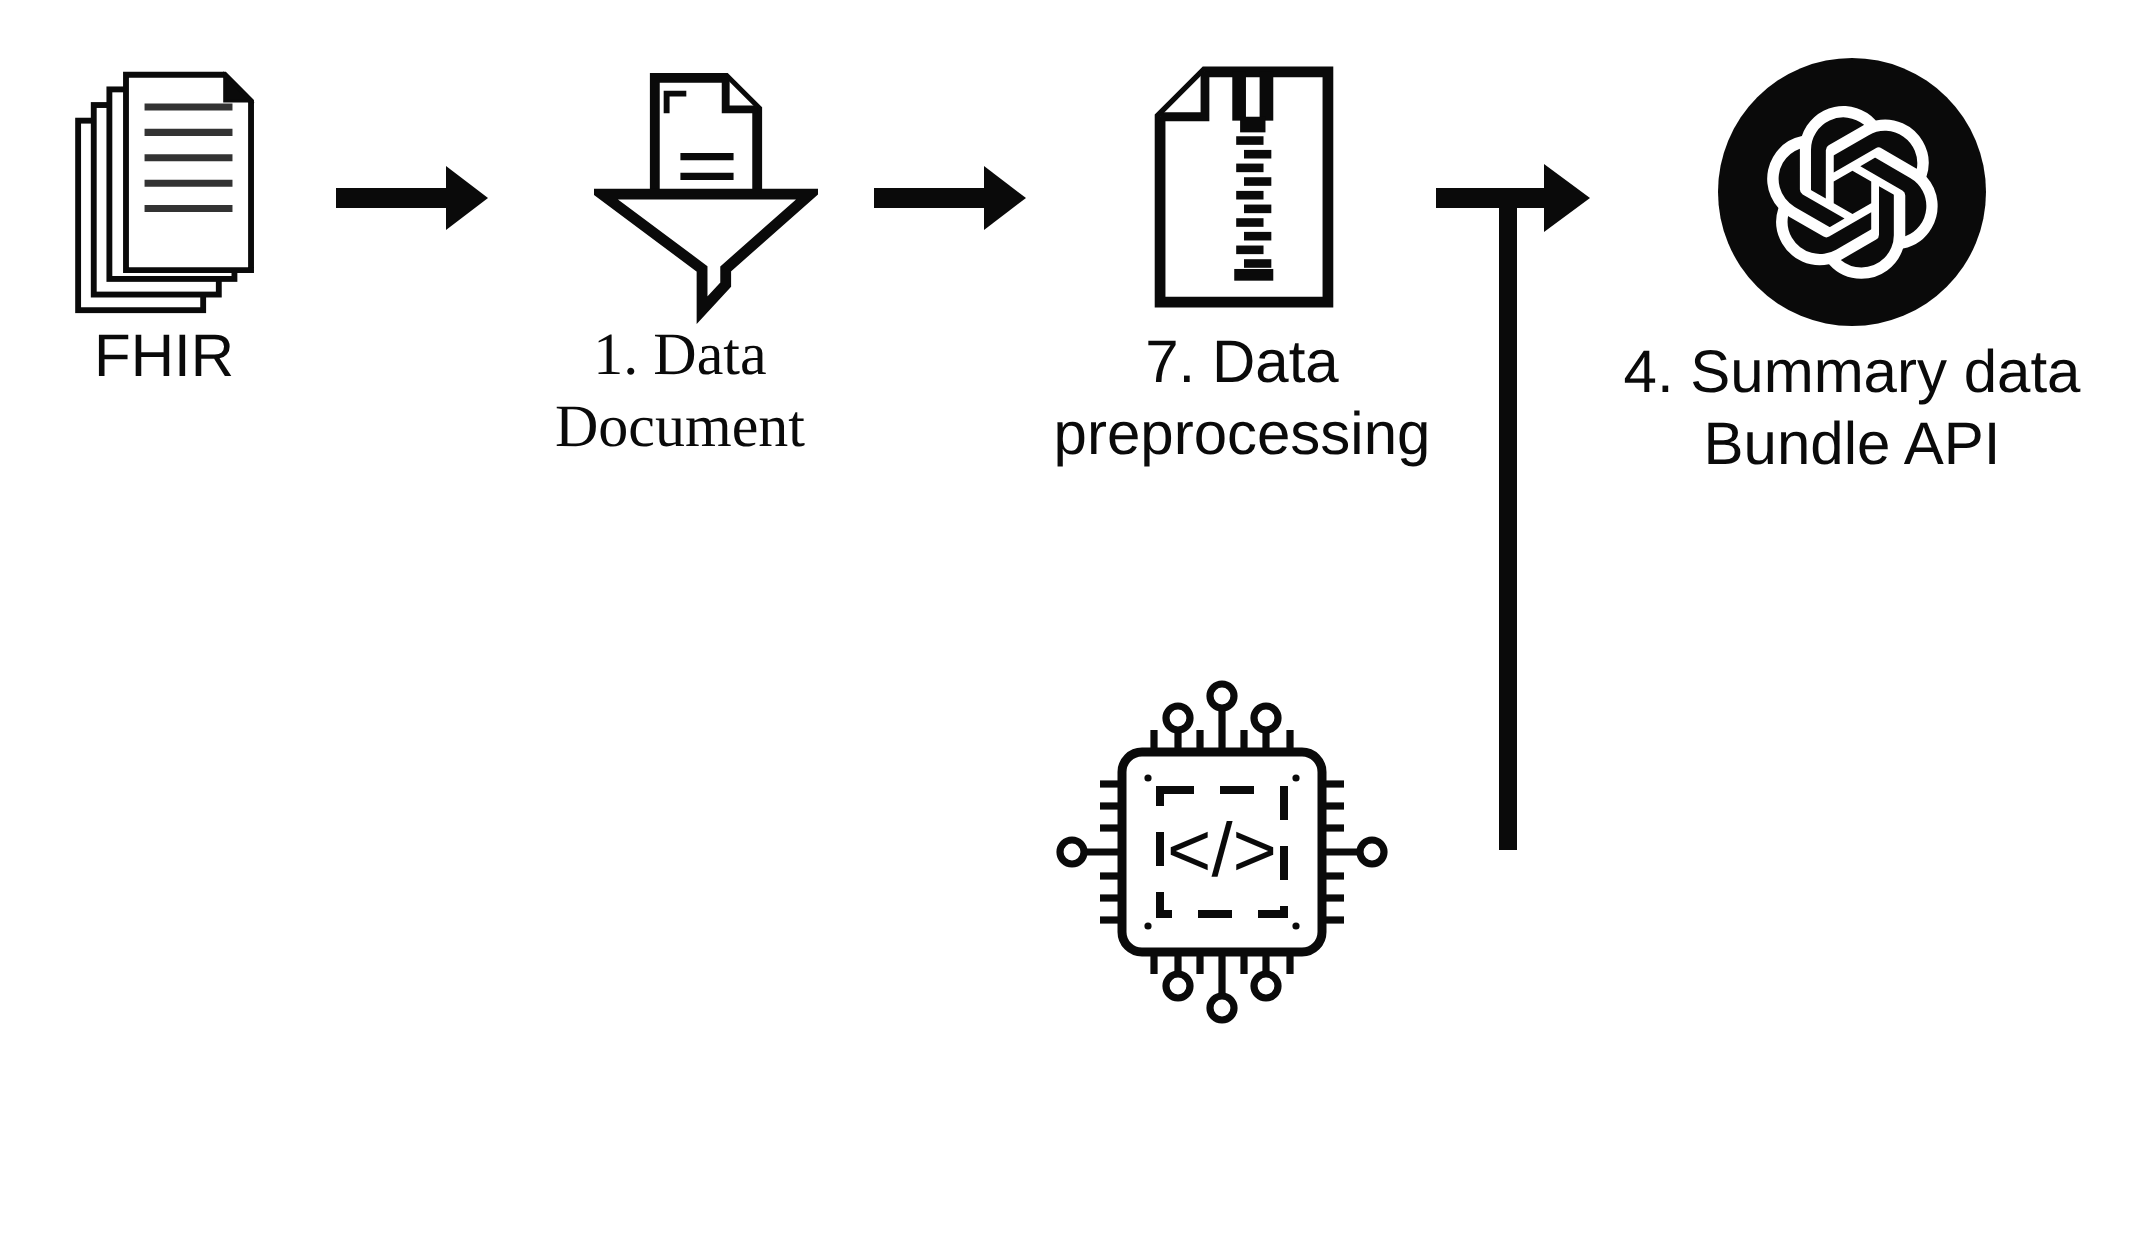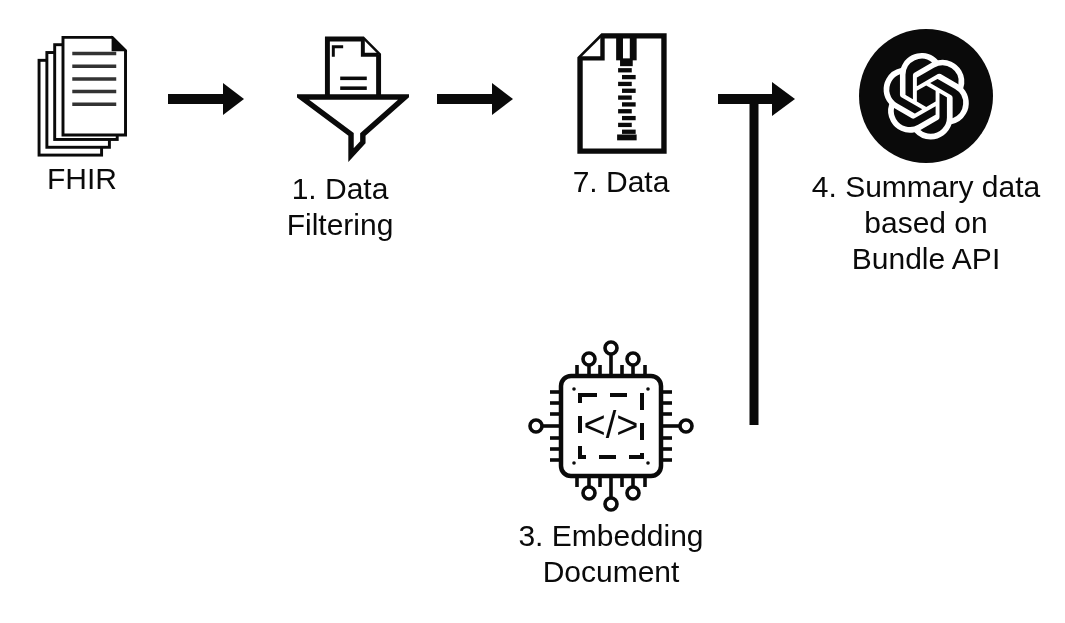--- a/index.html
+++ b/index.html
@@ -11,21 +11,21 @@
     background:var(--background); overflow:hidden;
     font-family:"Liberation Sans", sans-serif; color:var(--ink);
   }
   .icon { position:absolute; color:var(--ink); line-height:0; }
   .label { position:absolute; text-align:center; font-size:30px; line-height:36px; color:var(--ink); }
   svg { display:block; }
 
   .icon-fhir   { left:35px;  top:32px;  }
   .label-fhir  { left:7px;   top:161px; width:150px; }
   .icon-funnel { left:297px; top:36px;  }
-  .label-funnel{ left:255px; top:171px; width:170px; }
+  .label-funnel{ left:255px; top:160px; width:170px;font-family:Liberation Serif, serif; }
   .icon-zip    { left:577px; top:33px;  }
   .label-zip   { left:511px; top:164px; width:220px; }
   .icon-openai { left:856px; top:26px;  }
   .label-openai{ left:791px; top:169px; width:270px; }
   .icon-chip   { left:521px; top:336px; }
   .label-chip  { left:496px; top:518px; width:230px; }
 
   .connector { position:absolute; color:var(--ink); }
   .arrow-1 { left:168px; top:82px; }
   .arrow-2 { left:437px; top:82px; }
@@ -68,21 +68,21 @@
       <path d="M30,3 H66 L82,19 V64 H30 Z" fill="var(--background)" stroke="currentColor" stroke-width="5" stroke-linejoin="miter"></path>
       <path d="M66,3 V19 H82" fill="var(--background)" stroke="currentColor" stroke-width="4"></path>
       <path d="M36,21 V11 H46" stroke="currentColor" stroke-width="3"></path>
       <line x1="43" y1="43" x2="70" y2="43" stroke="currentColor" stroke-width="3.6"></line>
       <line x1="43" y1="53" x2="70" y2="53" stroke="currentColor" stroke-width="3.6"></line>
       <path d="M3,62 L109,62 L66,100 L66,108 L54,121 L54,100 Z" fill="var(--background)" stroke="currentColor" stroke-width="5.5" stroke-linejoin="miter"></path>
     </svg>
   </div>
   <div class="label label-funnel">
     <div>1. Data</div>
-    <div>Filtering</div>
+    <div>Document</div>
   </div>
 
   <div class="connector arrow-2">
     <svg width="76" height="34" viewBox="0 0 76 34">
       <line x1="0" y1="17" x2="57" y2="17" stroke="currentColor" stroke-width="10"></line>
       <polygon points="55,1 55,33 76,17" fill="currentColor"></polygon>
     </svg>
   </div>
 
   <div class="icon icon-zip">
@@ -102,41 +102,41 @@
         <rect x="42" y="78" width="14" height="4.4"></rect>
         <rect x="46" y="85" width="14" height="4.4"></rect>
         <rect x="42" y="92" width="14" height="4.4"></rect>
         <rect x="46" y="99" width="14" height="4.4"></rect>
         <rect x="41" y="104" width="20" height="6"></rect>
       </g>
     </svg>
   </div>
   <div class="label label-zip">
     <div>7. Data</div>
+    <div>preprocessing</div>
   </div>
 
   <div class="connector junction">
     <svg width="82" height="352" viewBox="0 0 82 352">
       <line x1="38" y1="18" x2="38" y2="348" stroke="currentColor" stroke-width="9"></line>
       <line x1="2" y1="22" x2="58" y2="22" stroke="currentColor" stroke-width="10"></line>
       <polygon points="56,5 56,39 79,22" fill="currentColor"></polygon>
     </svg>
   </div>
 
   <div class="icon icon-openai">
     <svg width="140" height="140" viewBox="0 0 140 140">
       <circle cx="70" cy="70" r="67" fill="currentColor"></circle>
       <g transform="translate(27,27) scale(3.6)">
         <path fill="var(--background)" d="M22.2819 9.8211a5.9847 5.9847 0 0 0-.5157-4.9108 6.0462 6.0462 0 0 0-6.5098-2.9A6.0651 6.0651 0 0 0 4.9807 4.1818a5.9847 5.9847 0 0 0-3.9977 2.9 6.0462 6.0462 0 0 0 .7427 7.0966 5.98 5.98 0 0 0 .511 4.9107 6.051 6.051 0 0 0 6.5146 2.9001A5.9847 5.9847 0 0 0 13.2599 24a6.0557 6.0557 0 0 0 5.7718-4.2058 5.9894 5.9894 0 0 0 3.9977-2.9001 6.0557 6.0557 0 0 0-.7475-7.0729zm-9.022 12.6081a4.4755 4.4755 0 0 1-2.8764-1.0408l.1419-.0804 4.7783-2.7582a.7948.7948 0 0 0 .3927-.6813v-6.7369l2.02 1.1686a.071.071 0 0 1 .038.052v5.5826a4.504 4.504 0 0 1-4.4945 4.4944zm-9.6607-4.1254a4.4708 4.4708 0 0 1-.5346-3.0137l.142.0852 4.783 2.7582a.7712.7712 0 0 0 .7806 0l5.8428-3.3685v2.3324a.0804.0804 0 0 1-.0332.0615L9.74 19.9502a4.4992 4.4992 0 0 1-6.1408-1.6464zM2.3408 7.8956a4.485 4.485 0 0 1 2.3655-1.9728V11.6a.7664.7664 0 0 0 .3879.6765l5.8144 3.3543-2.0201 1.1685a.0757.0757 0 0 1-.071 0l-4.8303-2.7865A4.504 4.504 0 0 1 2.3408 7.8956zm16.5963 3.8558L13.1038 8.364 15.1192 7.2a.0757.0757 0 0 1 .071 0l4.8303 2.7913a4.4944 4.4944 0 0 1-.6765 8.1042v-5.6772a.79.79 0 0 0-.407-.667zm2.0107-3.0231l-.142-.0852-4.7735-2.7818a.7759.7759 0 0 0-.7854 0L9.409 9.2297V6.8974a.0662.0662 0 0 1 .0284-.0615l4.8303-2.7866a4.4992 4.4992 0 0 1 6.6802 4.66zM8.3065 12.863l-2.02-1.1638a.0804.0804 0 0 1-.038-.0567V6.0742a4.4992 4.4992 0 0 1 7.3757-3.4537l-.142.0805L8.704 5.459a.7948.7948 0 0 0-.3927.6813zm1.0976-2.3654l2.602-1.4998 2.6069 1.4998v2.9994l-2.5974 1.4997-2.6067-1.4997z"></path>
       </g>
     </svg>
   </div>
   <div class="label label-openai">
     <div>4. Summary data</div>
-    <div>based on</div>
     <div>Bundle API</div>
   </div>
 
   <div class="icon icon-chip">
     <svg width="180" height="180" viewBox="0 0 180 180" fill="none">
       <g stroke="currentColor" stroke-width="3.6">
 
         <line x1="56" y1="40" x2="56" y2="29"></line>
         <line x1="79" y1="40" x2="79" y2="29"></line>
         <line x1="101" y1="40" x2="101" y2="29"></line>
@@ -183,18 +183,14 @@
       <g fill="currentColor">
         <circle cx="53" cy="53" r="1.8"></circle>
         <circle cx="127" cy="53" r="1.8"></circle>
         <circle cx="53" cy="127" r="1.8"></circle>
         <circle cx="127" cy="127" r="1.8"></circle>
       </g>
       <rect x="59" y="59" width="62" height="62" fill="none" stroke="currentColor" stroke-width="4" stroke-dasharray="17 13"></rect>
       <text x="90" y="102" text-anchor="middle" font-size="38" font-family="Liberation Sans, sans-serif" fill="currentColor" stroke="none">&lt;/&gt;</text>
     </svg>
   </div>
-  <div class="label label-chip">
-    <div>3. Embedding</div>
-    <div>Document</div>
-  </div>
 
 </div>
 
 </body></html>

